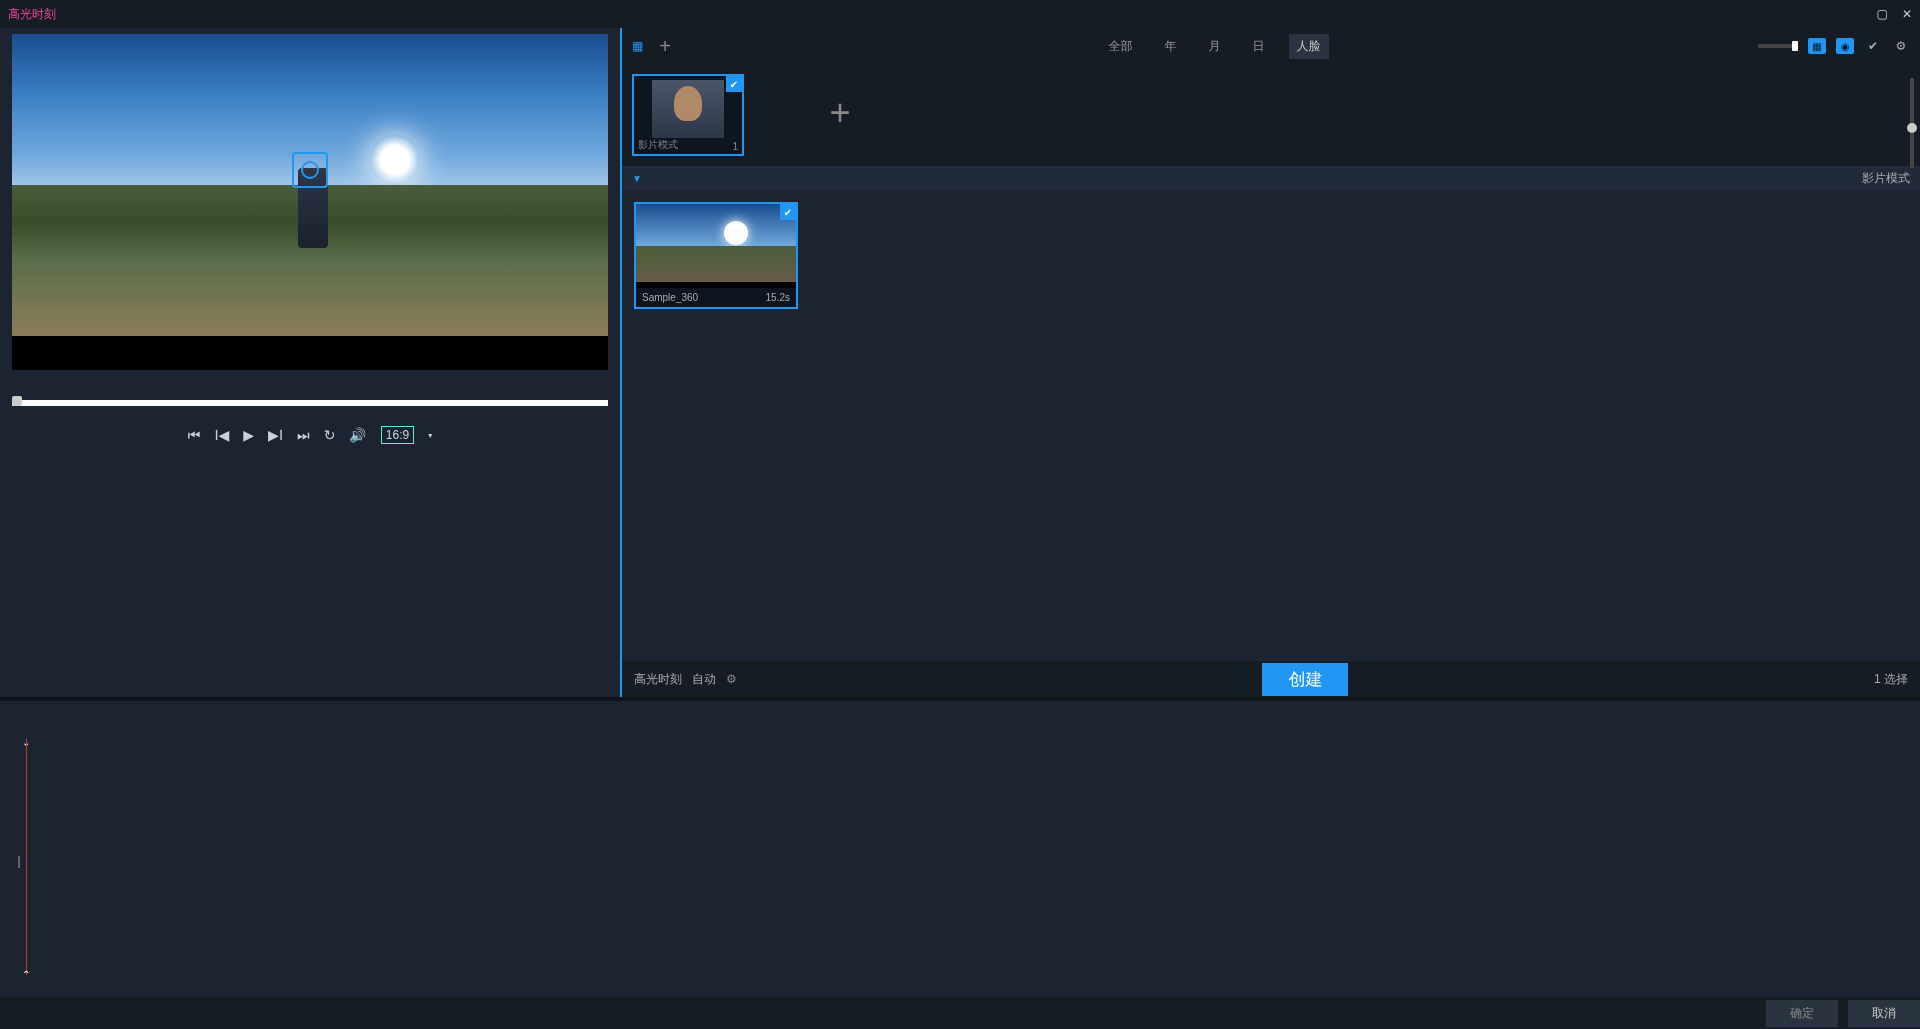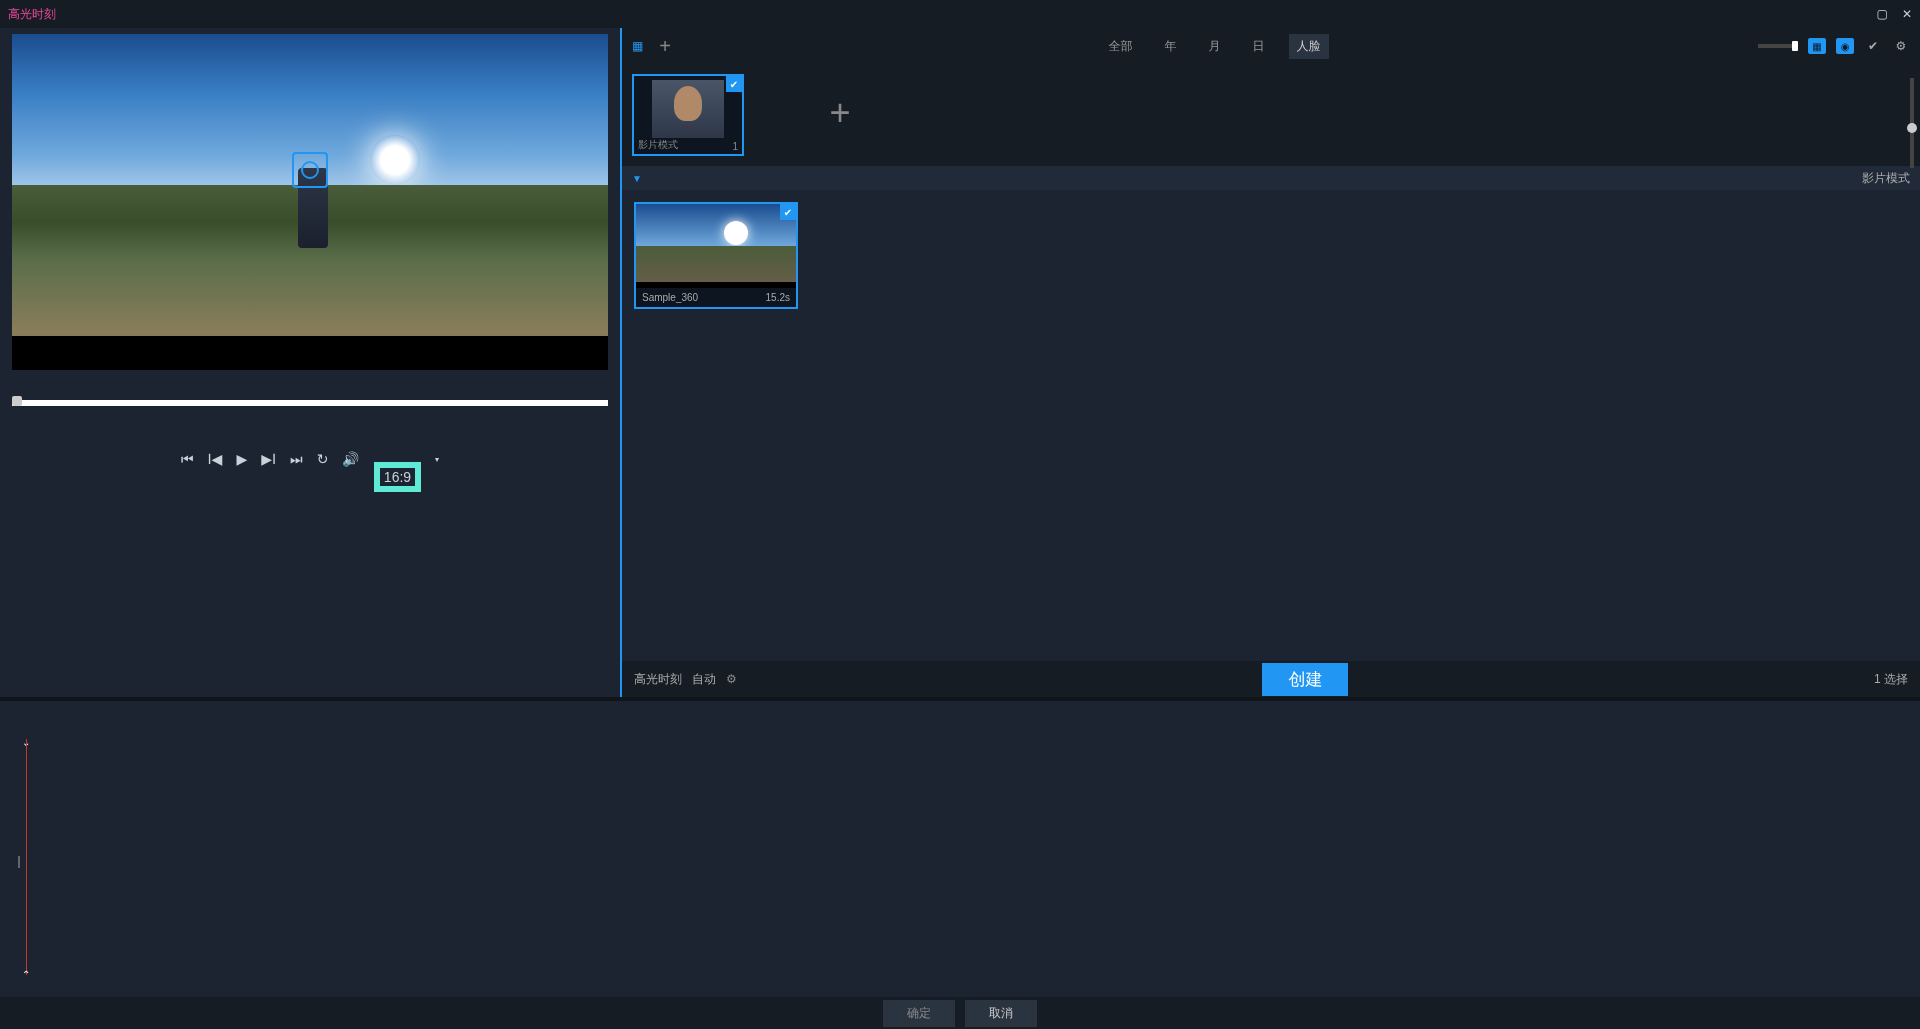--- a/index.html
+++ b/index.html
@@ -23,21 +23,21 @@
 .preview .facebox { position:absolute; top:35%; left:47%; width:36px; height:36px; border:2px solid #2196f3; border-radius:4px; display:flex; align-items:center; justify-content:center; }
 .preview .facebox .circle { width:18px; height:18px; border:2px solid #2196f3; border-radius:50%; }
 .preview .blacktop { position:absolute; top:0; left:0; right:0; height:10%; background:#000; }
 .preview .blackbot { position:absolute; bottom:0; left:0; right:0; height:10%; background:#000; }
 
 .scrubber { margin:30px 12px 0 12px; height:6px; background:#fff; position:relative; }
 .scrubber .head { position:absolute; left:0; top:-4px; width:10px; height:10px; background:#ccc; border-radius:2px; }
 
 .controls { display:flex; align-items:center; justify-content:center; gap:14px; margin-top:20px; color:#c9d1d9; padding-bottom:12px; }
 .ctrl-ico { cursor:pointer; font-size:14px; }
-.ar-box { border:6px solid #5eead4; padding:1px 4px; font-size:14px;margin-top:36px; }
+.ar-box { border:1px solid #5eead4; padding:1px 4px; font-size:12px; }
 .ar-dd { font-size:8px; }
 
 
 .right { flex:1; background:#1b2430; display:flex; border-left:2px solid #2196f3; position:relative; }
 .right-body { flex:1; display:flex; flex-direction:column; }
 
 .right-top { height:36px; background:#161c24; display:flex; align-items:center; padding:0 10px 0 10px; gap:16px; }
 .box-ico { color:#2196f3; }
 .plus-ico { color:#888; font-size:20px; font-weight:300; }
 .top-spacer { flex:1; }
@@ -88,21 +88,21 @@
 .vslider .thumb { position:absolute; top:50%; left:-3px; width:10px; height:10px; background:#ccc; border-radius:50%; }
 
 
 .timeline { height:300px; background:#1b2430; border-top:4px solid #10151c; position:relative; }
 .tl-mark-t { position:absolute; top:36px; left:22px; width:8px; height:8px; color:#fff; font-size:10px; }
 .tl-mark-b { position:absolute; bottom:20px; left:22px; width:8px; height:8px; color:#fff; font-size:10px; }
 .tl-line { position:absolute; top:38px; left:26px; bottom:22px; width:1px; background:#c0392b; }
 .tl-tick { position:absolute; top:155px; left:18px; width:2px; height:12px; background:#666; }
 
 
-.footer { height:32px; background:#161c24; display:flex; align-items:center; justify-content:center; gap:10px; }
+.footer { height:32px; background:#161c24; display:flex; align-items:center; justify-content:flex-end; gap:10px; }
 .fbtn { padding:5px 24px; background:#2a3441; color:#888; cursor:pointer; font-size:12px; border:none; }
 .fbtn.cancel { color:#ccc; }
 </style>
 </head>
 <body>
 
 <div class="titlebar">
   <span class="title">高光时刻</span>
   <div class="winbtns">
     <span>▢</span>

